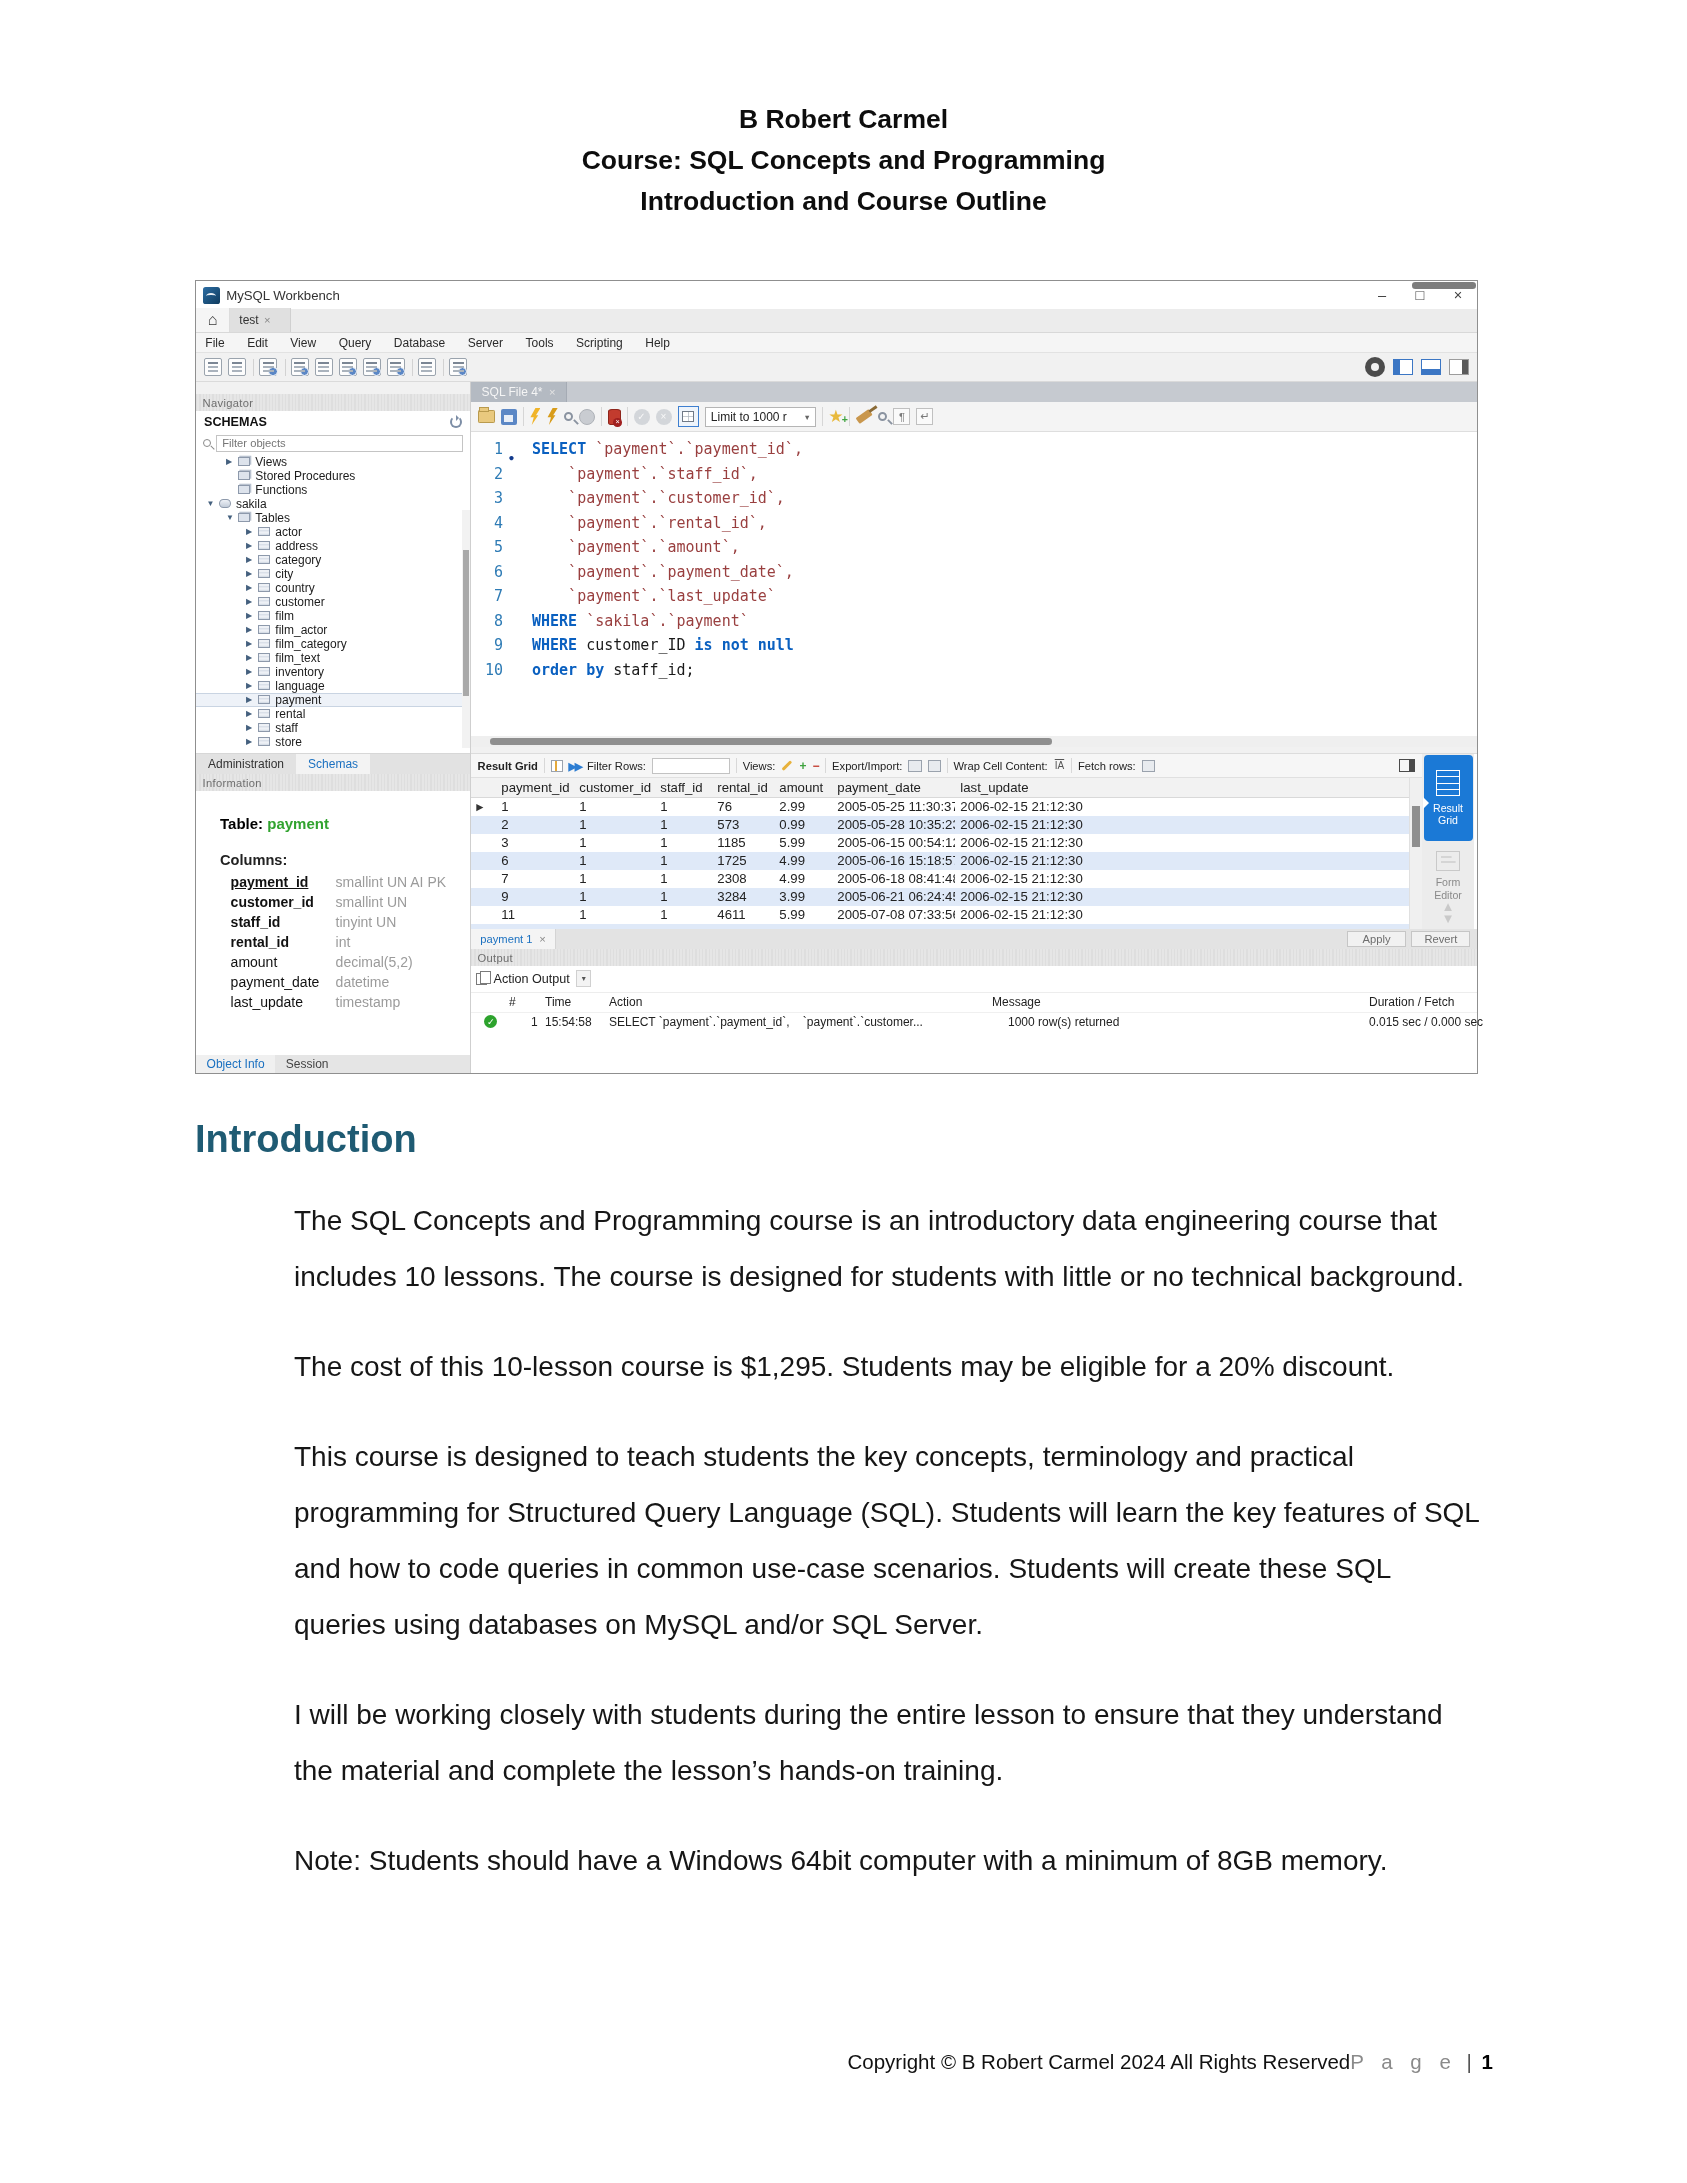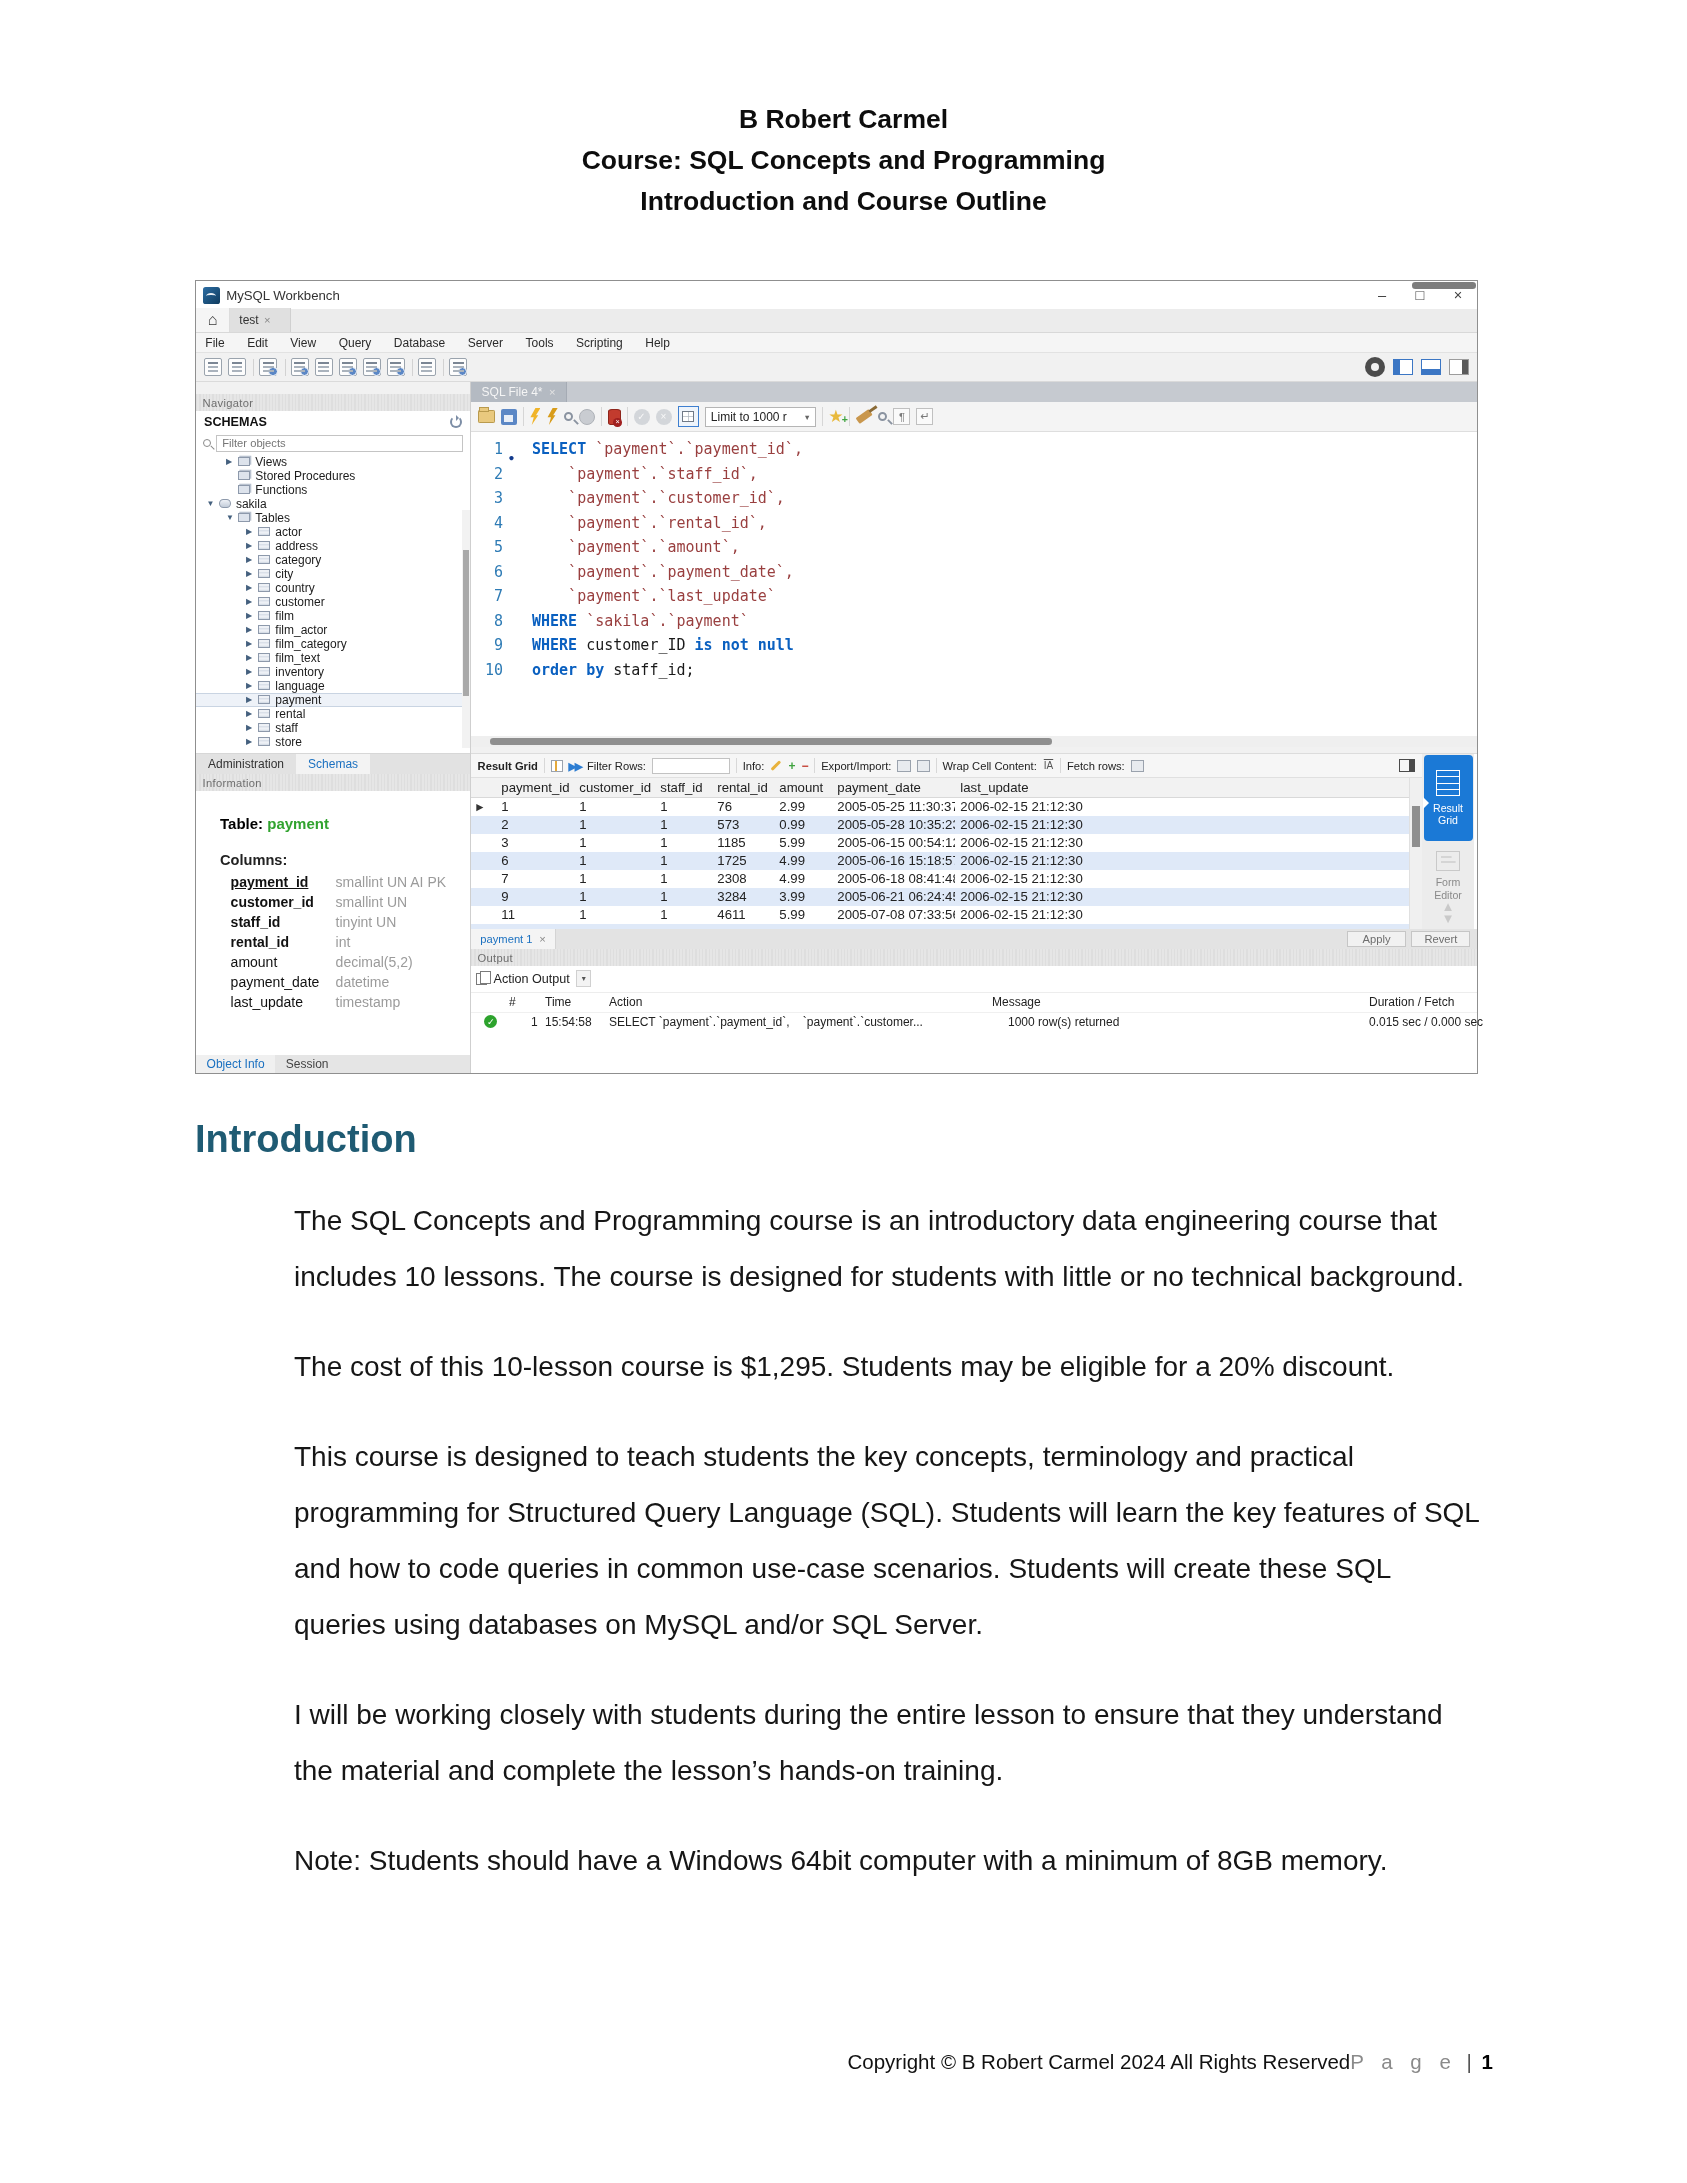--- a/index.html
+++ b/index.html
@@ -557,21 +557,21 @@
         <div class="result-area">
           <div class="result-left">
             <div class="result-toolbar">
               <span class="rt-label">Result Grid</span>
               <span class="rt-sep"></span>
               <span class="sm-grid"></span>
               <span class="dbl-arrow">▶▶</span>
               <span>Filter Rows:</span>
               <input class="fr-input" style="">
               <span class="rt-sep"></span>
-              <span>Info:</span>
+              <span>Views:</span>
               <span class="pencil"></span>
               <span class="plus-g">+</span>
               <span class="minus-r">−</span>
               <span class="rt-sep"></span>
               <span>Export/Import:</span>
               <span class="rt-ico"></span>
               <span class="rt-ico"></span>
               <span class="rt-sep"></span>
               <span>Wrap Cell Content:</span>
               <span class="wrap-ico">IA</span>

